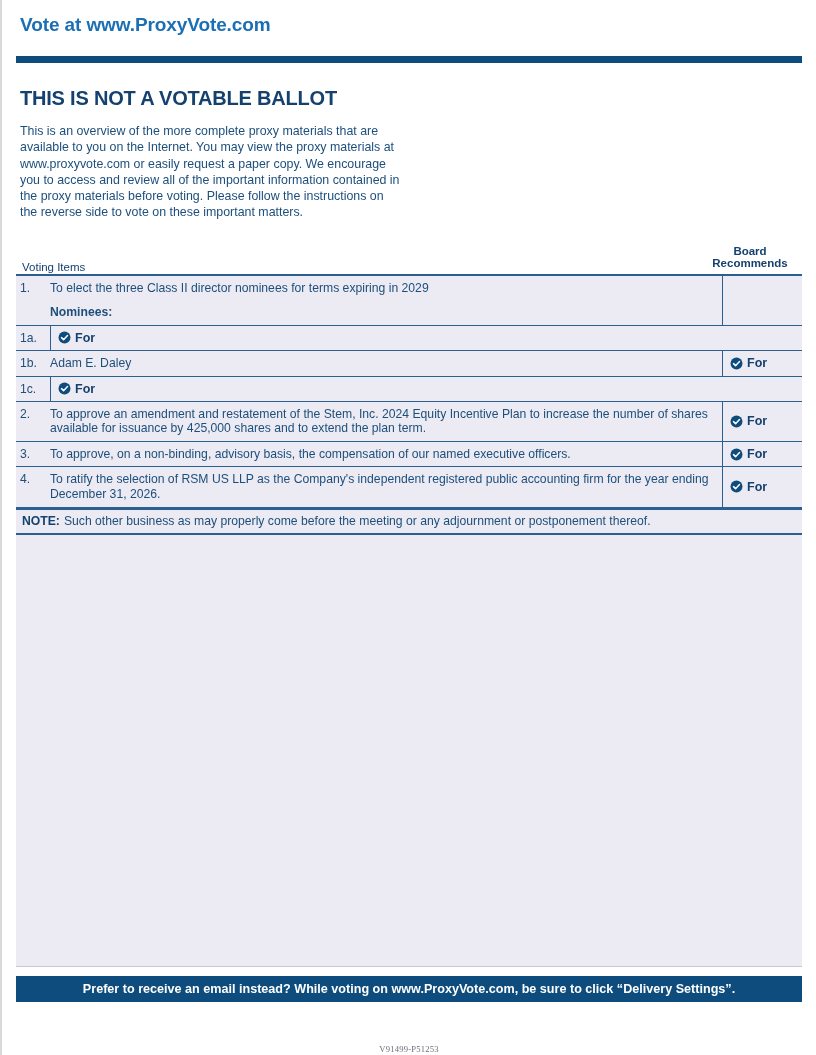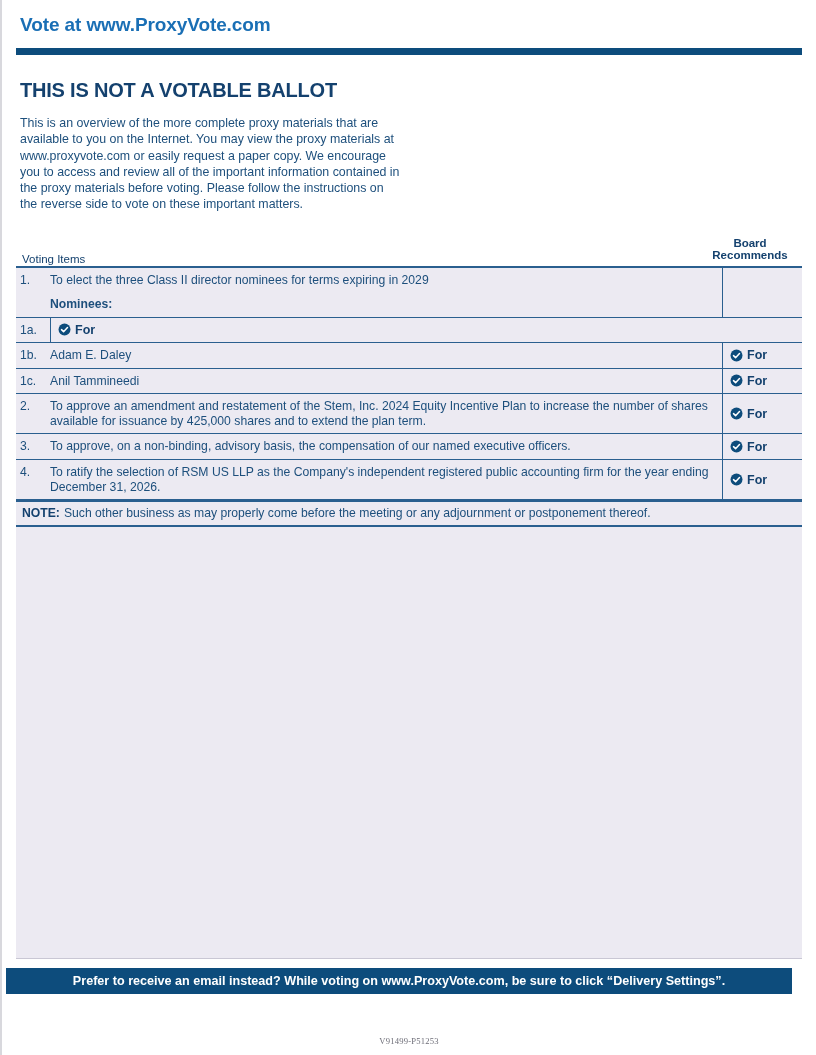--- a/index.html
+++ b/index.html
@@ -16,21 +16,21 @@
     width: 816px;
     height: 1055px;
     background: #ffffff;
     border-left: 2px solid #d8d8dd;
     overflow: hidden;
   }
 
   
   .top-header {
     padding: 14px 0 12px 18px;
-    height: 48px;
+    height: 56px;
   }
   .top-header-title {
     color: #1a6fb5;
     font-size: 19px;
     font-weight: bold;
     letter-spacing: -0.1px;
   }
 
   .rule-bar {
     margin-left: 14px;
@@ -162,21 +162,21 @@
   .filler {
     width: 786px;
     height: 432px;
     background: #eceaf2;
     margin-left: 14px;
     border-bottom: 1px solid #c9c7d4;
   }
 
   
   .footer-bar {
-    margin: 9px 0 0 4px;
+    margin: 9px 0 0 14px;
     width: 786px;
     height: 26px;
     background: #0d4c7c;
     color: #ffffff;
     font-size: 12.6px;
     font-weight: bold;
     display: flex;
     align-items: center;
     justify-content: center;
   }
@@ -249,21 +249,20 @@
           <svg class="check-icon" viewBox="0 0 24 24">
             <circle cx="12" cy="12" r="11" fill="#0d4c7c"></circle>
             <path d="M6.5 12.3 L10.3 16 L17.5 8.4" stroke="#ffffff" stroke-width="2.8" fill="none" stroke-linecap="round" stroke-linejoin="round"></path>
           </svg>
           <span>For</span>
         </div>
       </div>
 
       <div class="vrow sep">
         <div class="vcell-num">1c.</div>
-        <div class="vcell-text">Anil Tammineedi</div>
         <div class="vcell-rec">
           <svg class="check-icon" viewBox="0 0 24 24">
             <circle cx="12" cy="12" r="11" fill="#0d4c7c"></circle>
             <path d="M6.5 12.3 L10.3 16 L17.5 8.4" stroke="#ffffff" stroke-width="2.8" fill="none" stroke-linecap="round" stroke-linejoin="round"></path>
           </svg>
           <span>For</span>
         </div>
       </div>
 
       <div class="vrow sep">

